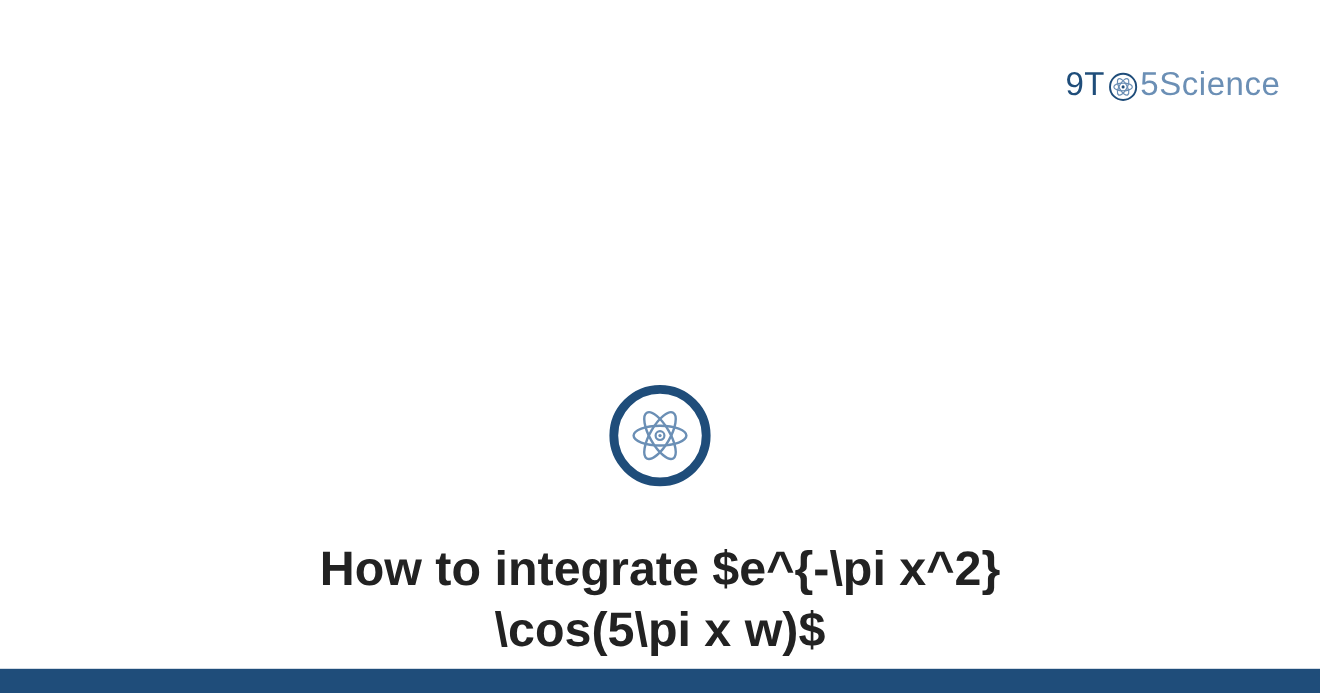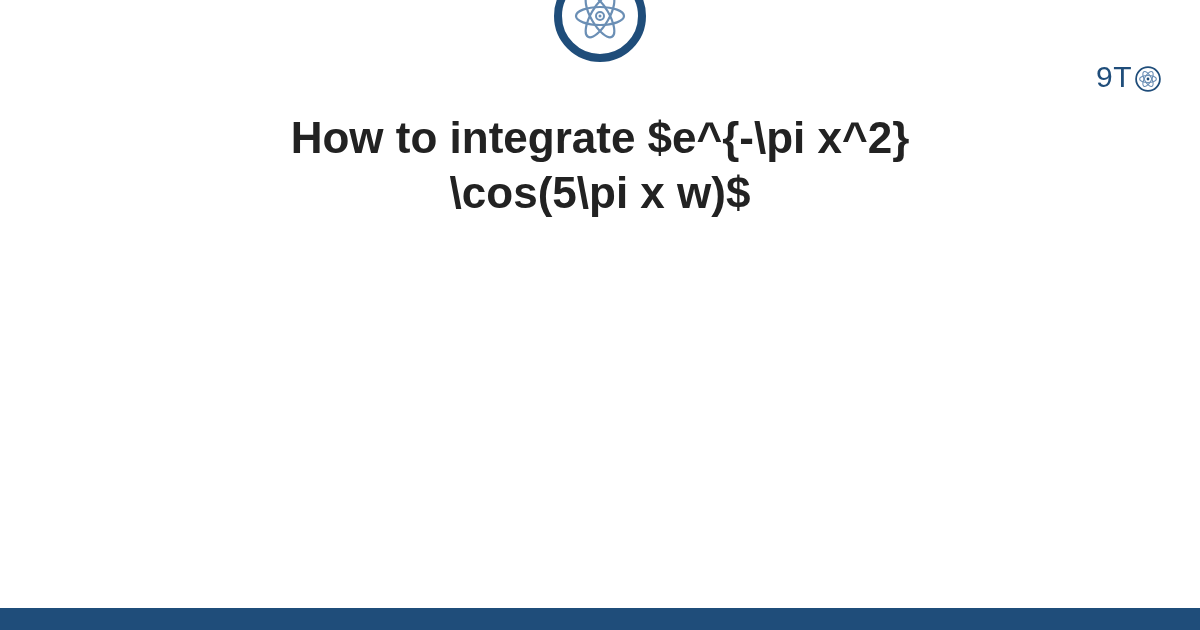--- a/index.html
+++ b/index.html
@@ -40,21 +40,21 @@
     .logo-5sci { color: #6b8fb5; }
     .content {
       position: absolute;
       top: 0;
       left: 0;
       right: 0;
       bottom: 0;
       display: flex;
       flex-direction: column;
       align-items: center;
-      justify-content: flex-start;
+      justify-content: flex-end;
       padding-bottom: 30px;
     }
     .center-icon {
       width: 92px;
       height: 92px;
       border-radius: 50%;
       border: 8px solid #1f4d7a;
       display: flex;
       align-items: center;
       justify-content: center;
@@ -85,20 +85,21 @@
   <span class="logo-9t">9T</span>
   <span class="logo-atom-small">
     <svg viewBox="0 0 40 40" width="28" height="28">
       <circle cx="20" cy="20" r="17" fill="none" stroke="#1f4d7a" stroke-width="2.5"></circle>
       <ellipse cx="20" cy="20" rx="12" ry="5" fill="none" stroke="#6b8fb5" stroke-width="1.6"></ellipse>
       <ellipse cx="20" cy="20" rx="12" ry="5" fill="none" stroke="#6b8fb5" stroke-width="1.6" transform="rotate(60 20 20)"></ellipse>
       <ellipse cx="20" cy="20" rx="12" ry="5" fill="none" stroke="#6b8fb5" stroke-width="1.6" transform="rotate(-60 20 20)"></ellipse>
       <circle cx="20" cy="20" r="2" fill="#1f4d7a"></circle>
     </svg>
   </span>
+  <span class="logo-5sci">5Science</span>
 </div>
 
 <div class="content">
   <div class="center-icon">
     <svg viewBox="0 0 60 60" width="60" height="60">
       <ellipse cx="30" cy="30" rx="24" ry="9" fill="none" stroke="#6b8fb5" stroke-width="2.2"></ellipse>
       <ellipse cx="30" cy="30" rx="24" ry="9" fill="none" stroke="#6b8fb5" stroke-width="2.2" transform="rotate(60 30 30)"></ellipse>
       <ellipse cx="30" cy="30" rx="24" ry="9" fill="none" stroke="#6b8fb5" stroke-width="2.2" transform="rotate(-60 30 30)"></ellipse>
       <circle cx="30" cy="30" r="4" fill="none" stroke="#6b8fb5" stroke-width="2"></circle>
       <circle cx="30" cy="30" r="1.5" fill="#6b8fb5"></circle>

